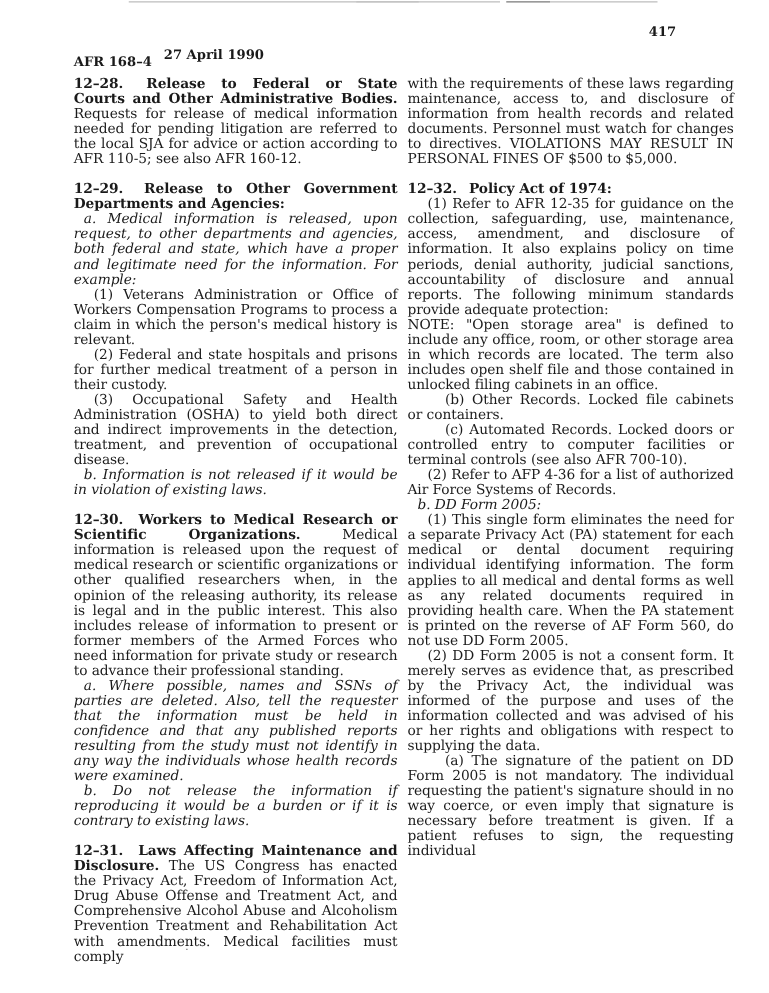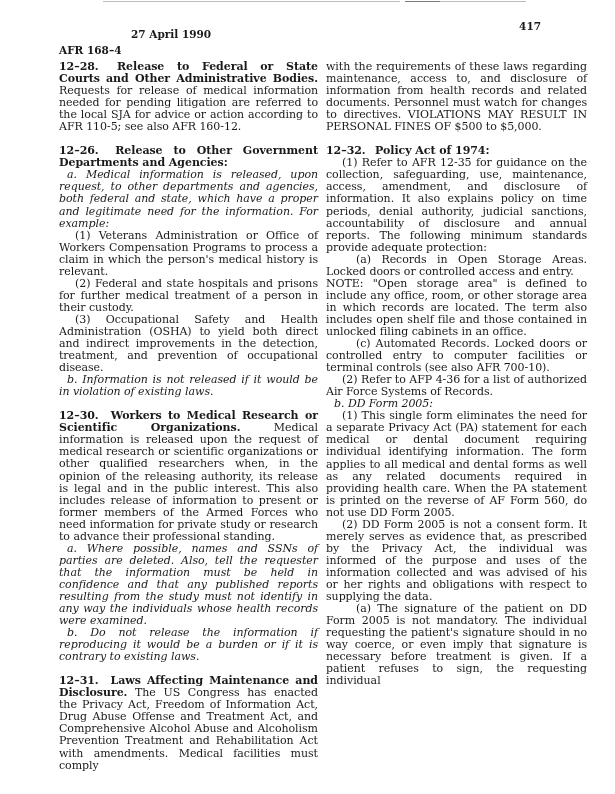--- a/index.html
+++ b/index.html
@@ -11,21 +11,21 @@
   .scanline { position: absolute; top: 1px; height: 1px; background: #bdbdbd; }
   .scanline.a { left: 103px; width: 297px; }
   .scanline.b { left: 285px; width: 50px; background: #d0d0d0; }
   .scanline.c { left: 440px; width: 86px; }
   .scanline.d { left: 405px; width: 35px; background: #7a7a7a; top: 1px; }
   .header {
     position: absolute; top: 20px; left: 59px; width: 482px;
     font-weight: bold; font-size: 10.5px;
   }
   .header .doc-id { position: absolute; left: 0; top: 0; margin-top: 24px; }
-  .header .doc-date { position: absolute; left: 72px; top: 8px; }
+  .header .doc-date { position: absolute; left: 72px; top: 18px; }
   .header .page-no { position: absolute; right: 0; top: 0; }
 
   .col {
     position: absolute; top: 61px; width: 259px;
     font-size: 11px; line-height: 12.05px;
     text-align: justify; hyphens: manual;
     letter-spacing: -0.05px;
   }
   .col.left { left: 59px; }
   .col.right { left: 326px; width: 261px; }
@@ -59,21 +59,21 @@
   <div class="section">
     <p>
       <span class="section-num">12–28.</span>
       <span class="section-head">Release to Federal or State Courts and Other Administrative Bodies.</span>
       <span>Requests for release of medical information needed for pending litigation are referred to the local SJA for advice or action according to AFR 110-5; see also AFR 160-12.</span>
     </p>
   </div>
 
   <div class="section">
     <p>
-      <span class="section-num">12–26.</span>
+      <span class="section-num">12–29.</span>
       <span class="section-head">Release to Other Government Departments and Agencies:</span>
     </p>
     <p class="ind1">a.  Medical information is released, upon request, to other departments and agencies, both federal and state, which have a proper and legitimate need for the information. For example:</p>
     <p class="ind2">(1)  Veterans Administration or Office of Workers Compensation Programs to process a claim in which the person's medical history is relevant.</p>
     <p class="ind2">(2)  Federal and state hospitals and prisons for further medical treatment of a person in their custody.</p>
     <p class="ind2">(3)  Occupational Safety and Health Administration (OSHA) to yield both direct and indirect improvements in the detection, treatment, and prevention of occupational disease.</p>
     <p class="ind1">b.  Information is not released if it would be in violation of existing laws.</p>
   </div>
 
   <div class="section">
@@ -99,22 +99,22 @@
   <div class="section">
     <p>with the requirements of these laws regarding maintenance, access to, and disclosure of information from health records and related documents. Personnel must watch for changes to directives. VIOLATIONS MAY RESULT IN PERSONAL FINES OF $500 to $5,000.</p>
   </div>
 
   <div class="section">
     <p>
       <span class="section-num">12–32.</span>
       <span class="section-head">Policy Act of 1974:</span>
     </p>
     <p class="ind2">(1)  Refer to AFR 12-35 for guidance on the collection, safeguarding, use, maintenance, access, amendment, and disclosure of information. It also explains policy on time periods, denial authority, judicial sanctions, accountability of disclosure and annual reports. The following minimum standards provide adequate protection:</p>
-    <p class="ind3">(a)  Records in Open Storage Areas. Locked doors or controlled access and entry.</p>
     <p>NOTE:  "Open storage area" is defined to include any office, room, or other storage area in which records are located. The term also includes open shelf file and those contained in unlocked filing cabinets in an office.</p>
+    <p class="ind3">(b)  Other Records. Locked file cabinets or containers.</p>
     <p class="ind3">(c)  Automated Records. Locked doors or controlled entry to computer facilities or terminal controls (see also AFR 700-10).</p>
     <p class="ind2">(2)  Refer to AFP 4-36 for a list of authorized Air Force Systems of Records.</p>
     <p class="ind1">b.  DD Form 2005:</p>
     <p class="ind2">(1)  This single form eliminates the need for a separate Privacy Act (PA) statement for each medical or dental document requiring individual identifying information. The form applies to all medical and dental forms as well as any related documents required in providing health care. When the PA statement is printed on the reverse of AF Form 560, do not use DD Form 2005.</p>
     <p class="ind2">(2)  DD Form 2005 is not a consent form. It merely serves as evidence that, as prescribed by the Privacy Act, the individual was informed of the purpose and uses of the information collected and was advised of his or her rights and obligations with respect to supplying the data.</p>
     <p class="ind3 spread">(a)  The signature of the patient on DD Form 2005 is not mandatory. The individual requesting the patient's signature should in no way coerce, or even imply that signature is necessary before treatment is given. If a patient refuses to sign, the requesting individual</p>
   </div>
 </div>
 
 <div class="dot"></div>

